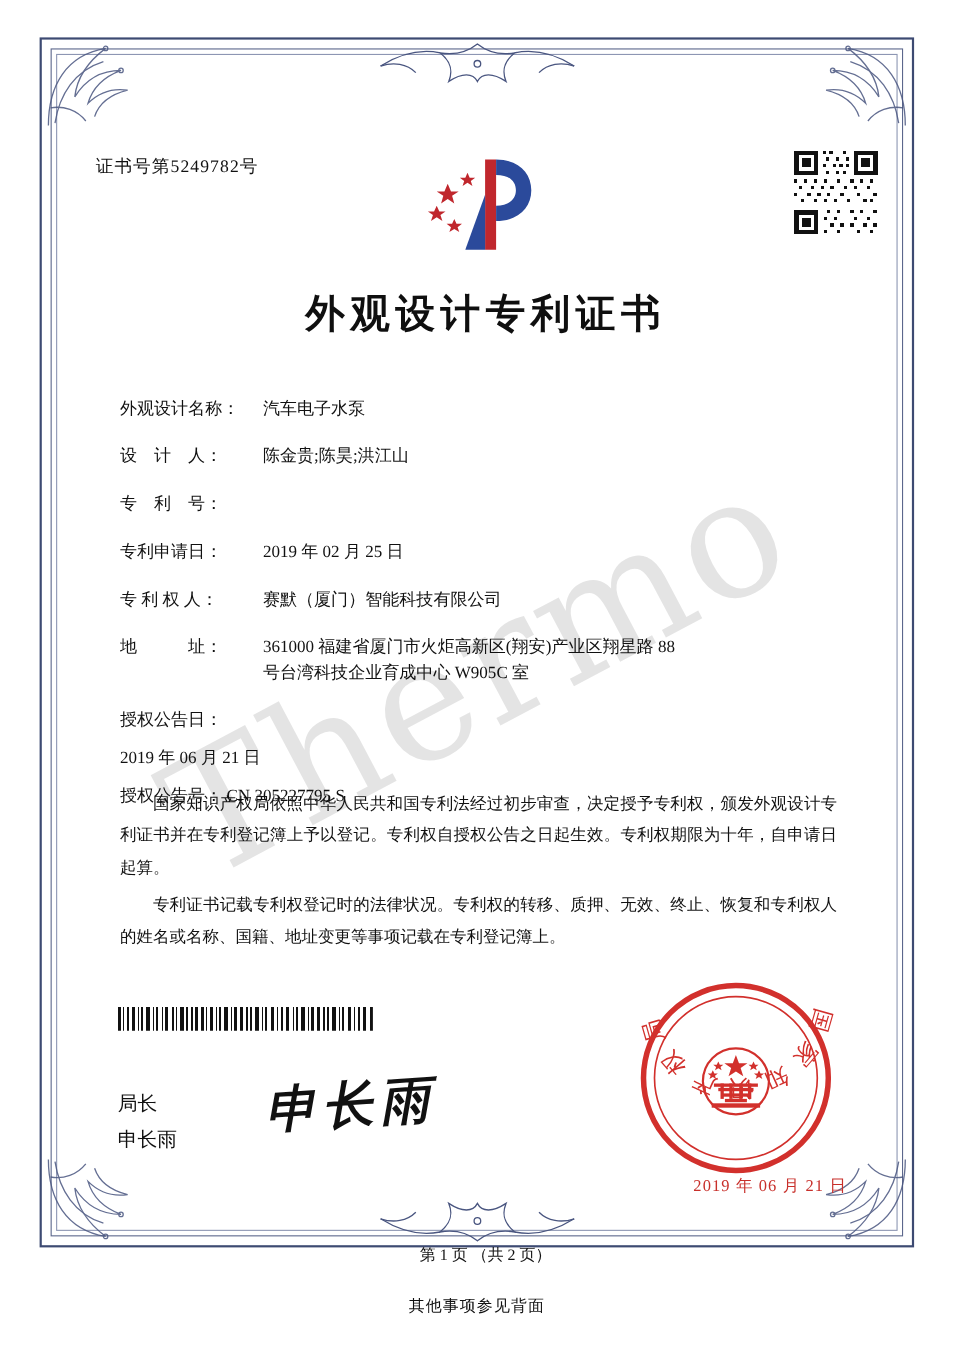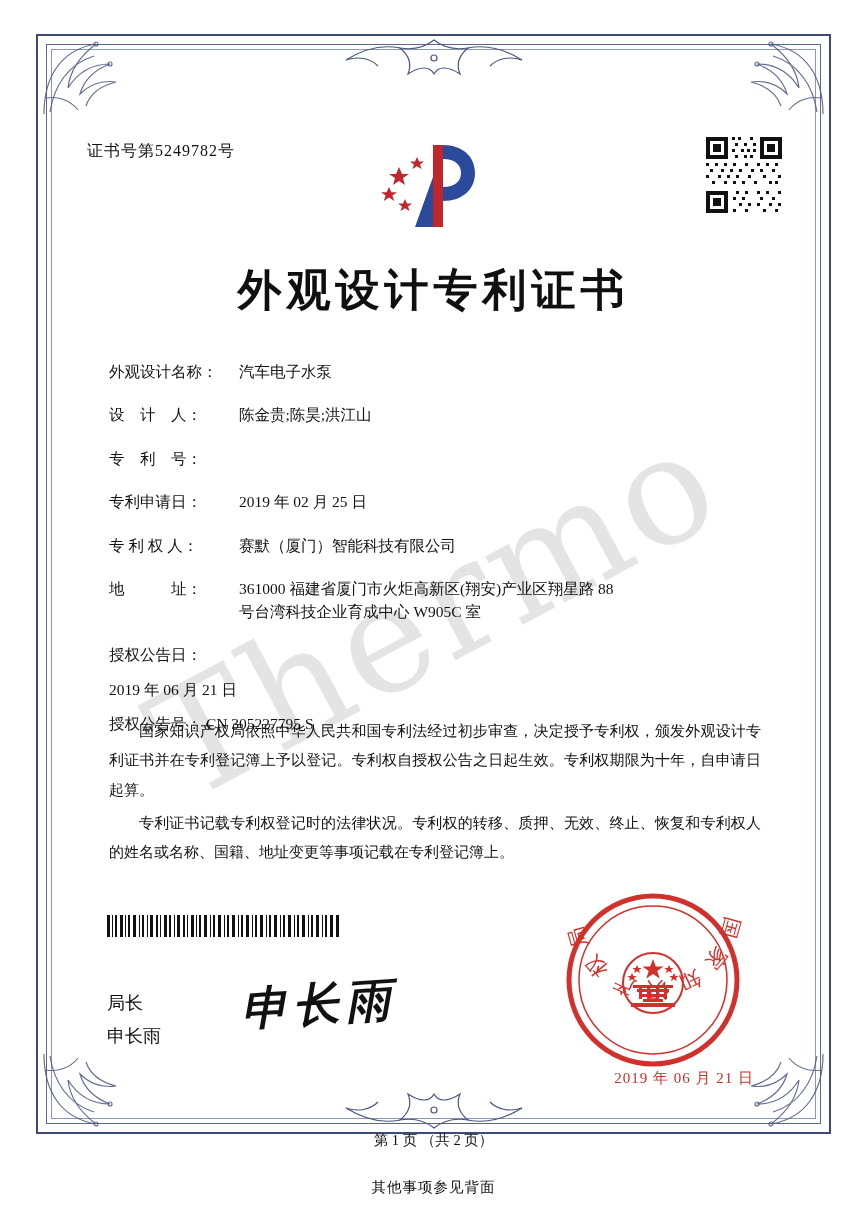--- a/index.html
+++ b/index.html
@@ -72,21 +72,21 @@
     width: 300px; height: 46px;
     color: #4a5680;
     pointer-events: none;
   }
   .bottom-flourish svg { width:100%; height:100%; display:block; }
 
   
   .content {
     position: absolute;
     left: 51px; top: 49px;
-    width: 765px; height: 1070px;
+    width: 765px; height: 1070px; padding-left: 16px;
   }
 
   .cert-number {
     position: absolute;
     left: 36px; top: 92px;
     font-size: 16px;
     letter-spacing: 1px;
     color: #111;
     white-space: nowrap;
   }
@@ -105,21 +105,21 @@
     position: absolute;
     right: 30px; top: 84px;
     width: 84px; height: 84px;
   }
   .qr svg { width:100%; height:100%; display:block; }
 
   .doc-title {
     position: absolute;
     left: 0; right: 0; top: 212px;
     text-align: center;
-    font-size: 44px;
+    font-size: 36px;
     font-weight: bold;
     letter-spacing: 5px;
     color: #0f0f0f;
     font-family: "DejaVu Serif", "Liberation Serif", serif;
   }
 
   
   .fields {
     position: absolute;
     left: 58px; top: 312px;

